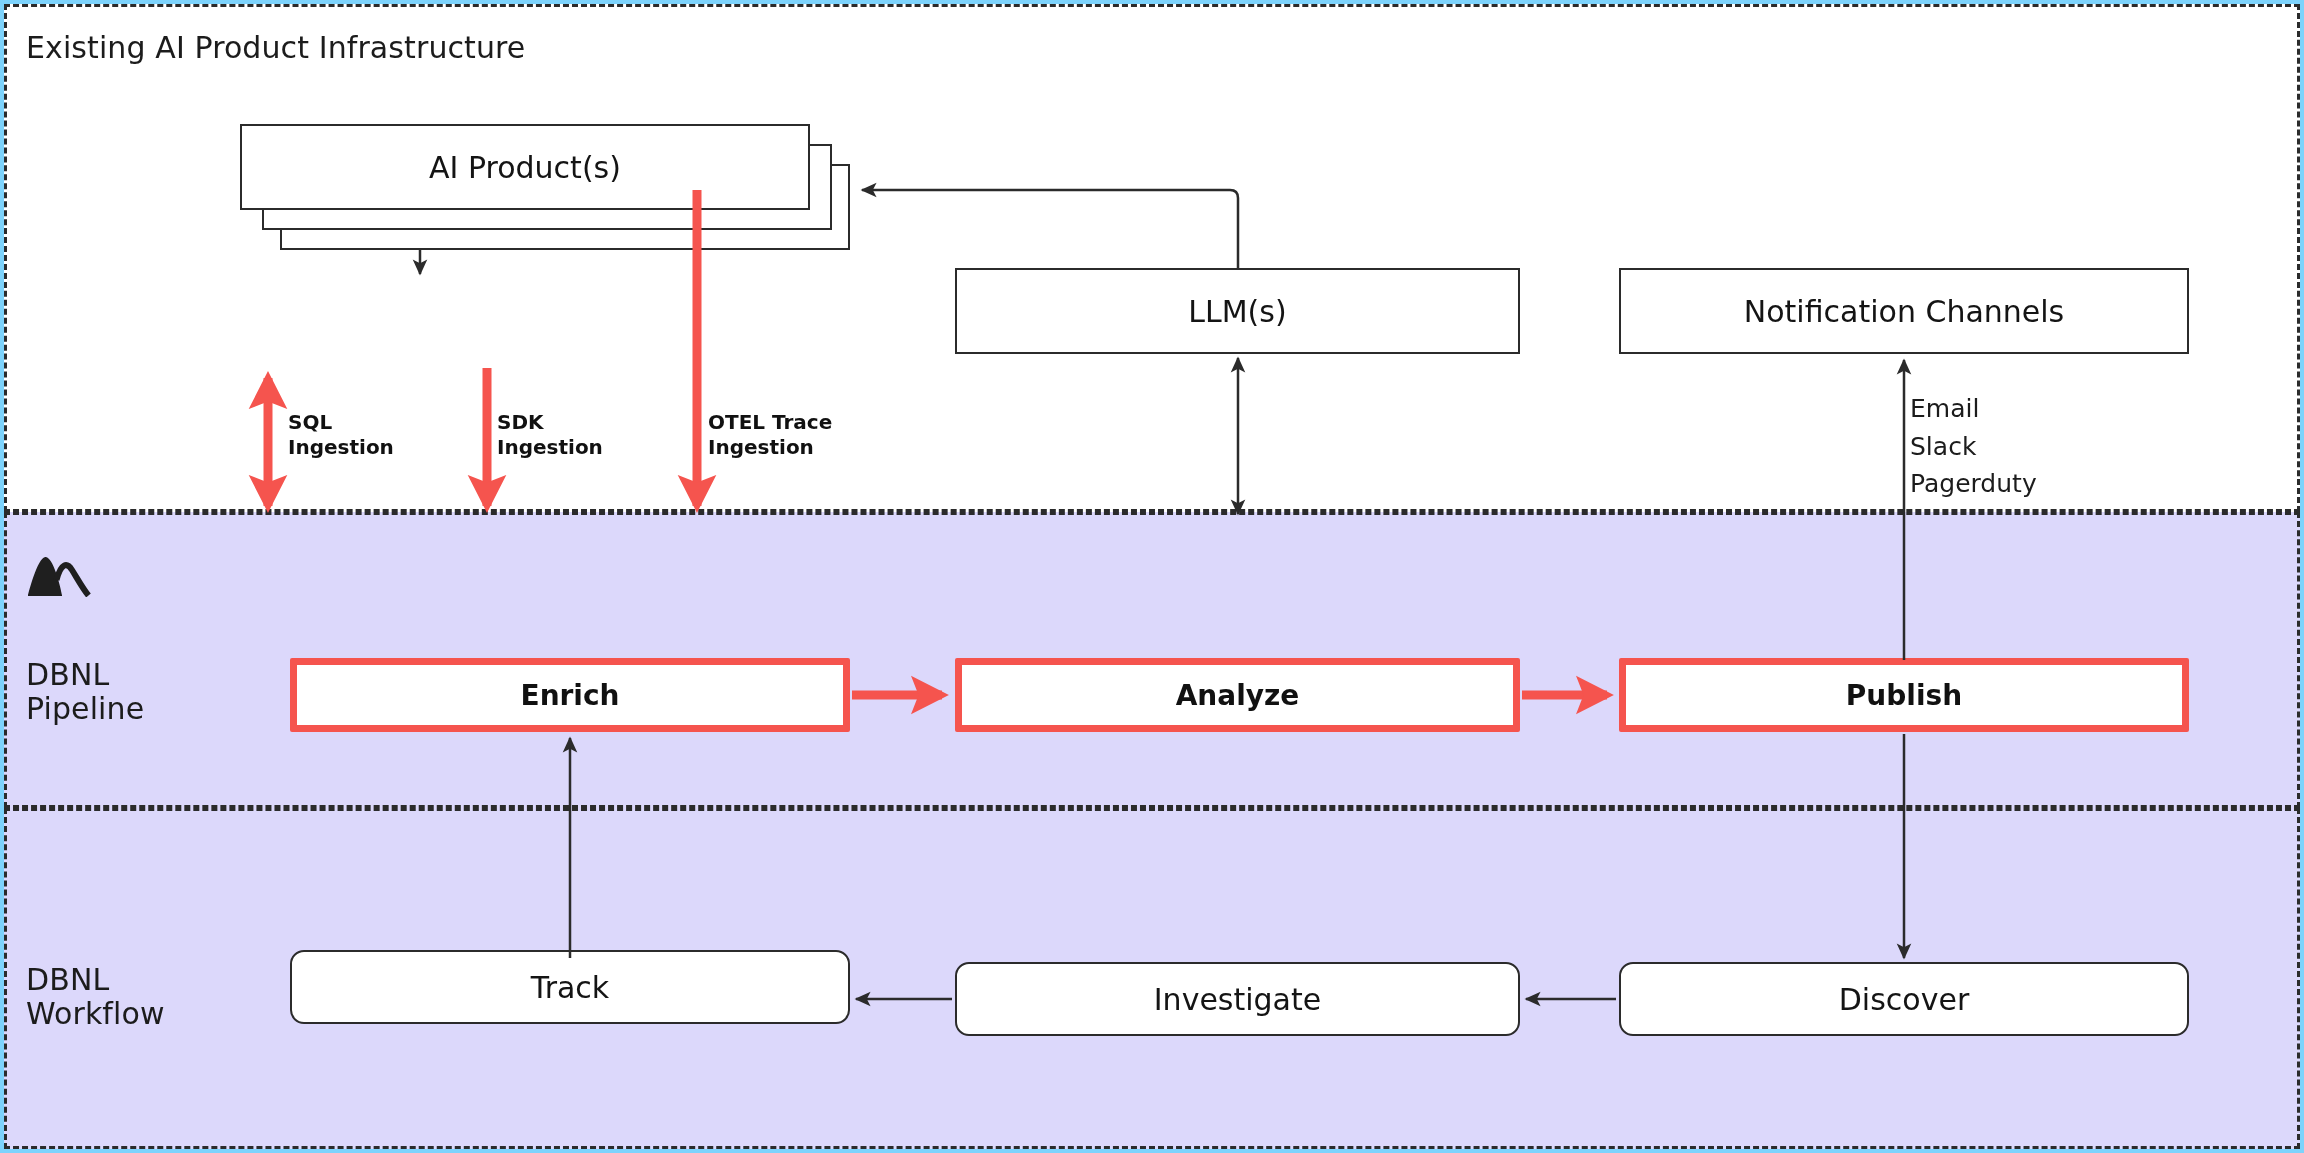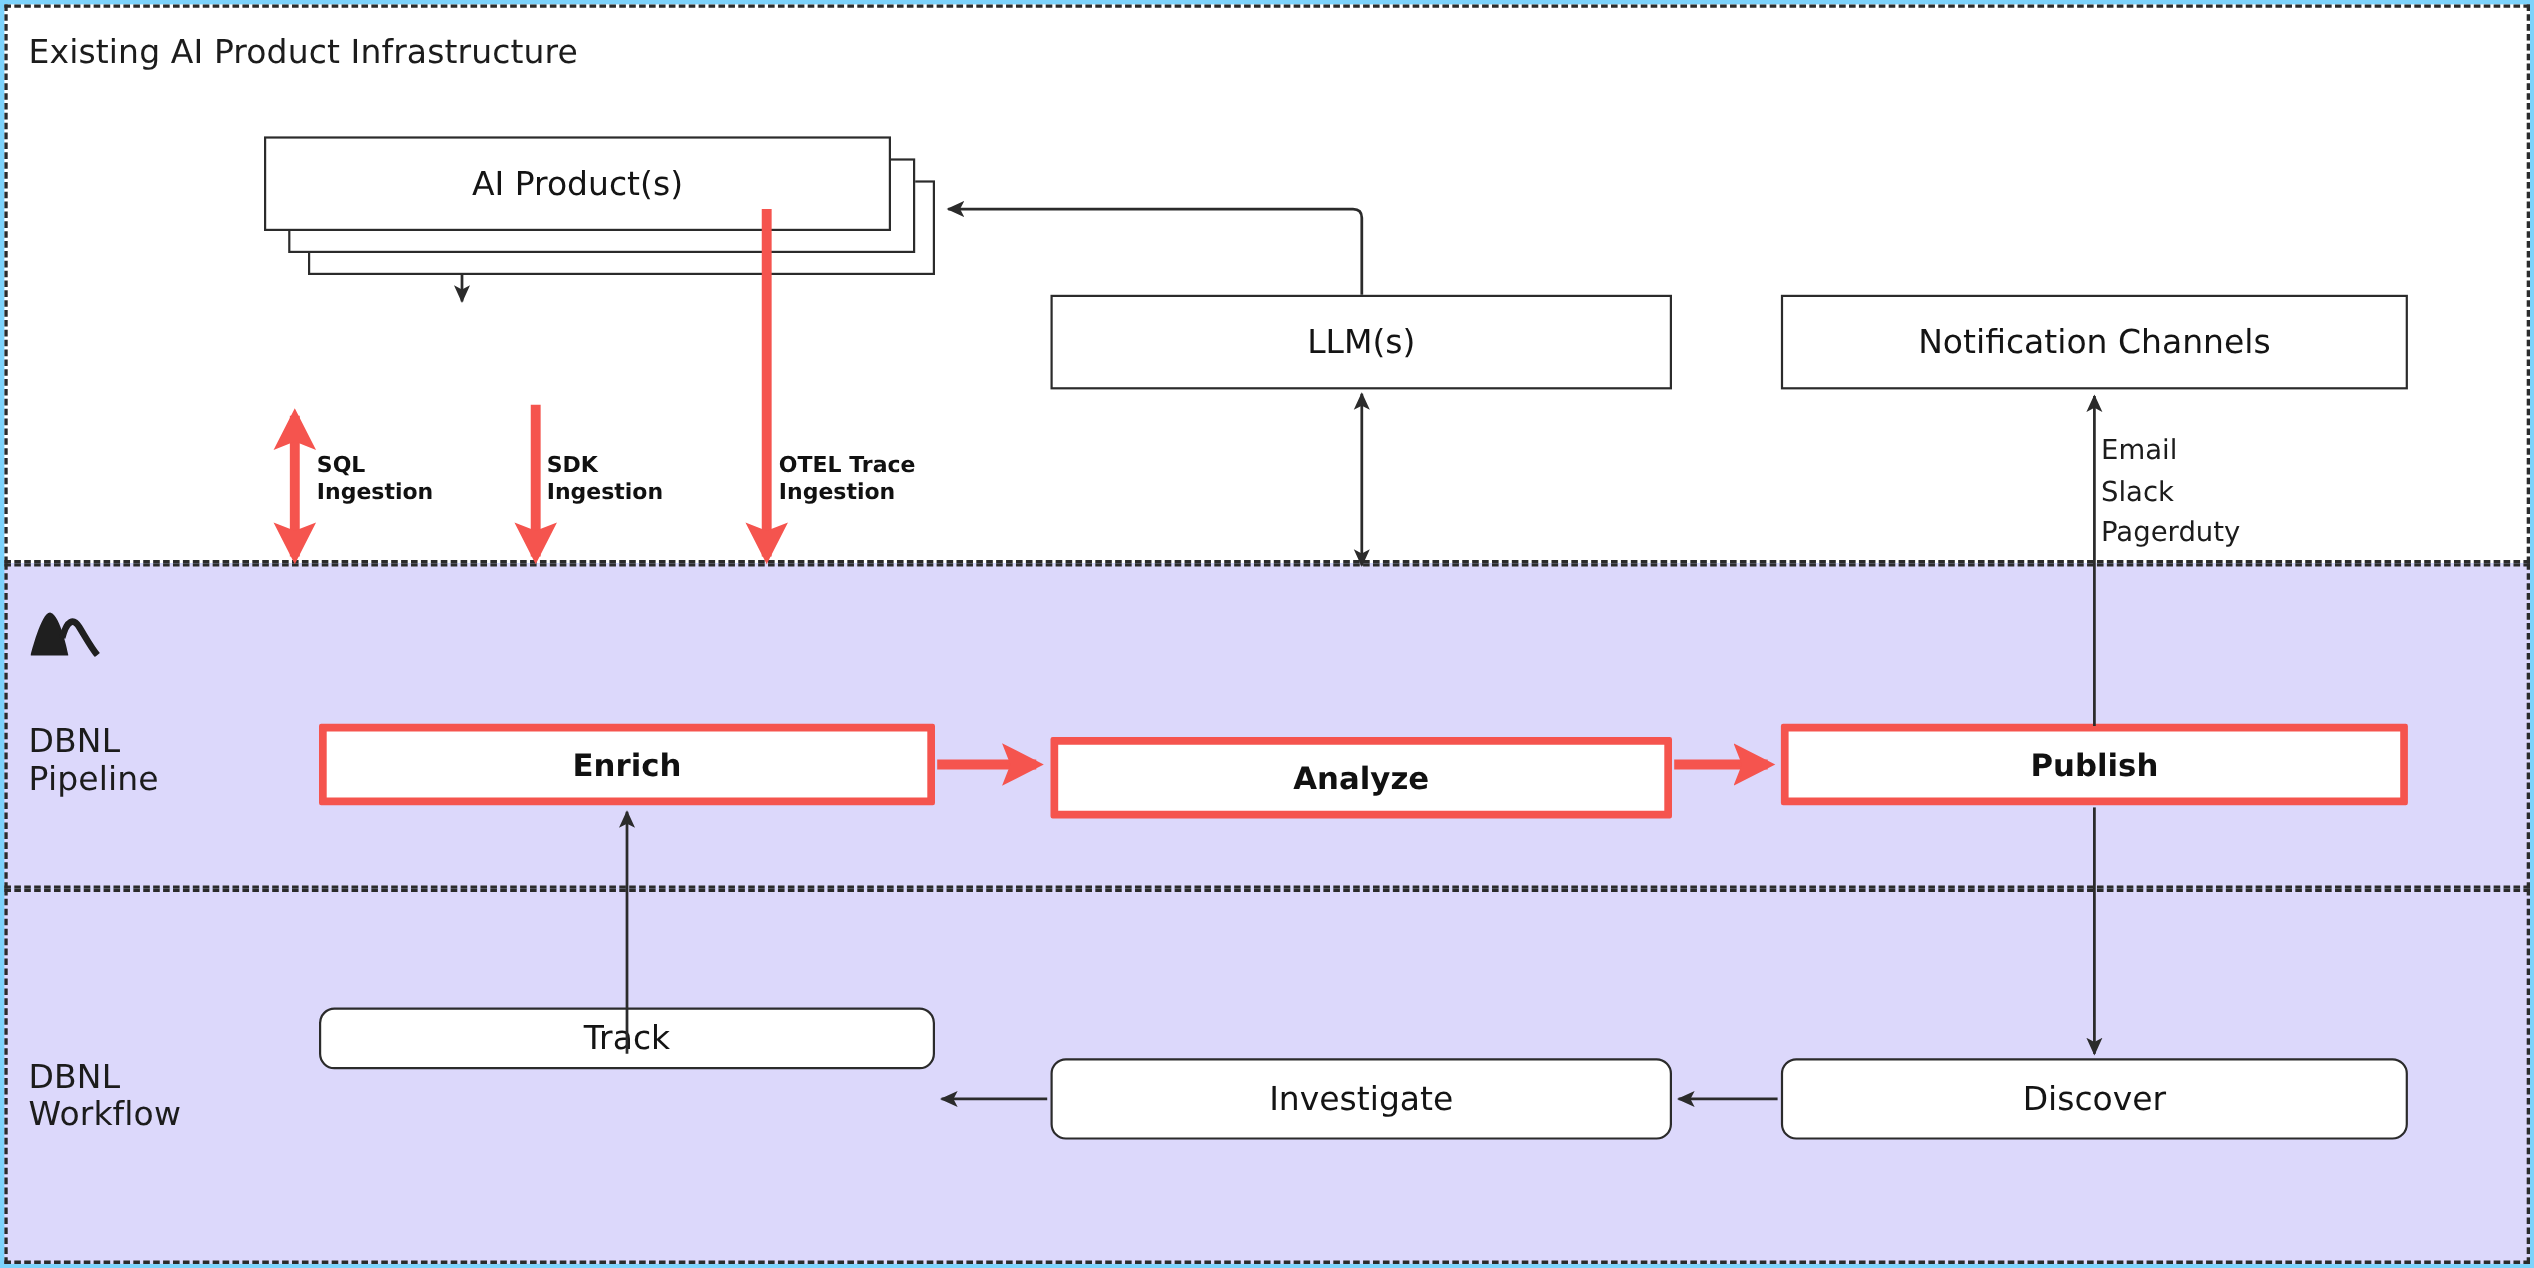--- a/index.html
+++ b/index.html
@@ -112,38 +112,38 @@
     border-radius: 2px;
     display: flex;
     align-items: center;
     justify-content: center;
     font-size: 28px;
     font-weight: bold;
     color: #111111;
     white-space: nowrap;
   }
   #pipe-enrich  { left: 290px;  top: 658px; width: 560px; height: 74px; }
-  #pipe-analyze { left: 955px;  top: 658px; width: 565px; height: 74px; margin-top: 12px; }
+  #pipe-analyze { left: 955px;  top: 658px; width: 565px; height: 74px; }
   #pipe-publish { left: 1619px; top: 658px; width: 570px; height: 74px; }
 
   
   .flow-box {
     position: absolute;
     box-sizing: border-box;
     background: #ffffff;
     border: 2.5px solid #2b2b2b;
     border-radius: 14px;
     display: flex;
     align-items: center;
     justify-content: center;
     font-size: 30px;
     color: #141414;
     white-space: nowrap;
   }
-  #flow-track       { left: 290px;  top: 916px; width: 560px; height: 56px; }
+  #flow-track       { left: 290px;  top: 950px; width: 560px; height: 74px; }
   #flow-investigate { left: 955px;  top: 962px; width: 565px; height: 74px; }
   #flow-discover    { left: 1619px; top: 962px; width: 570px; height: 74px; }
 
   
   .ingest-label {
     position: absolute;
     font-size: 20px;
     font-weight: bold;
     color: #111111;
     line-height: 1.25;

